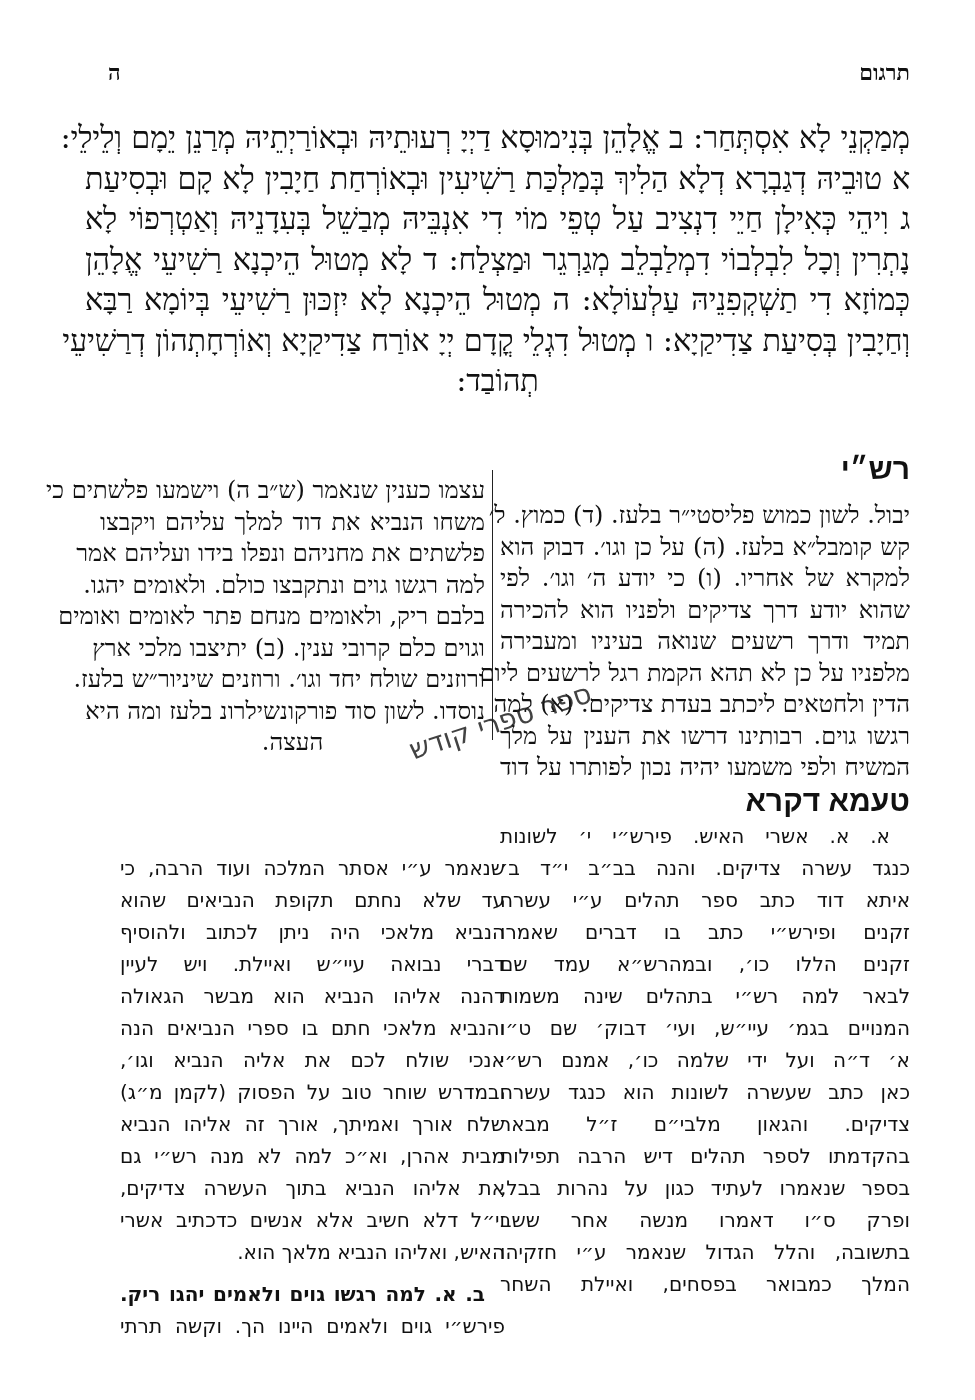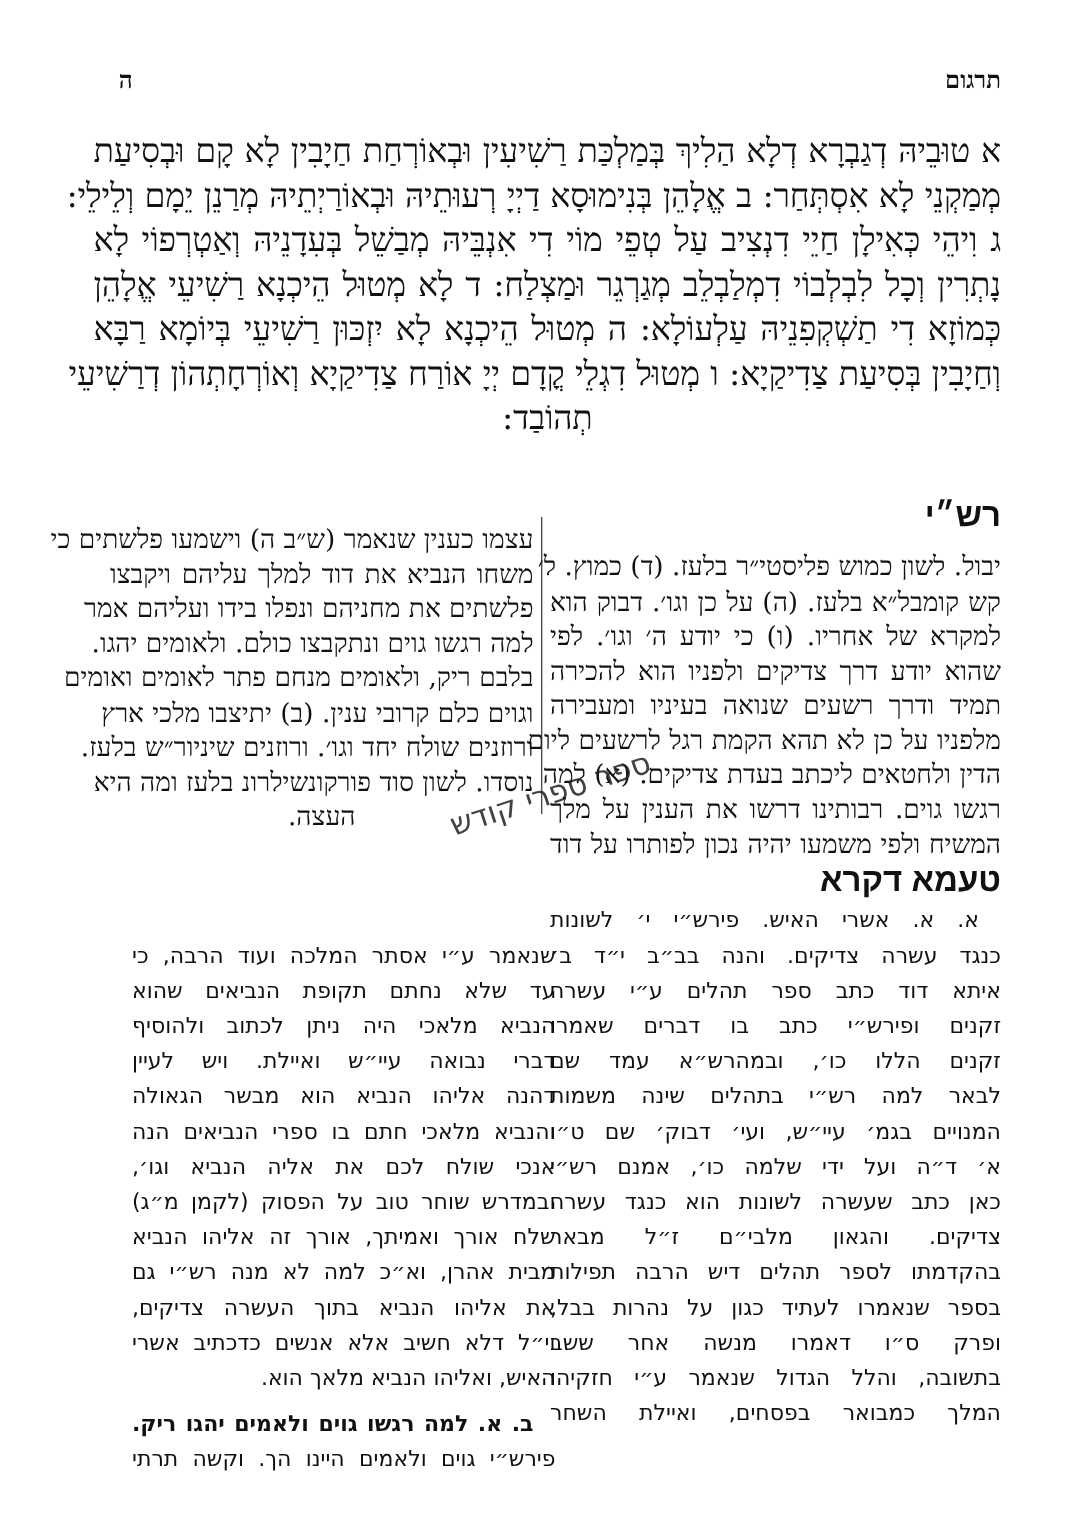--- a/index.html
+++ b/index.html
@@ -161,22 +161,22 @@
 <body>
 
 <div class="page">
 
   <div class="running-header">
     <div class="header-title">תרגום</div>
     <div class="header-page">ה</div>
   </div>
 
   <div class="targum">
+    <span class="line">מְמַקְנֵי לָא אִסְתְּחַר: ב אֱלָהֵן בְּנִימוּסָא דַיְיָ רְעוּתֵיהּ וּבְאוֹרַיְתֵיהּ מְרַנֵן יֵמָם וְלֵילֵי:</span>
     <span class="line">א טוּבֵיהּ דְגַבְרָא דְלָא הַלִיךְ בְּמַלְכַּת רַשִׁיעִין וּבְאוֹרְחַת חַיָבִין לָא קָם וּבְסִיעַת</span>
-    <span class="line">מְמַקְנֵי לָא אִסְתְּחַר: ב אֱלָהֵן בְּנִימוּסָא דַיְיָ רְעוּתֵיהּ וּבְאוֹרַיְתֵיהּ מְרַנֵן יֵמָם וְלֵילֵי:</span>
     <span class="line">ג וִיהֵי כְּאִילָן חַיֵי דִנְצִיב עַל טְפֵי מוֹי דִי אִנְבֵּיהּ מְבַשֵׁל בְּעִדָנֵיהּ וְאַטְרְפוֹי לָא</span>
     <span class="line">נָתְרִין וְכָל לִבְלְבוֹי דִמְלַבְלֵב מְגַרְגֵר וּמַצְלַח: ד לָא מְטוּל הֵיכְנָא רַשִׁיעֵי אֱלָהֵן</span>
     <span class="line">כְּמוֹזָא דִי תַשְׁקְפִנֵיהּ עַלְעוֹלָא: ה מְטוּל הֵיכְנָא לָא יִזְכּוּן רַשִׁיעֵי בְּיוֹמָא רַבָּא</span>
     <span class="line">וְחַיָבִין בְּסִיעַת צַדִיקַיָא: ו מְטוּל דִגְלֵי קֳדָם יְיָ אוֹרַח צַדִיקַיָא וְאוֹרְחָתְהוֹן דְרַשִׁיעֵי</span>
     <span class="line center">תְהוֹבַד:</span>
   </div>
 
   <div class="section-heading" style="top:452px;">רש״י</div>
 
   <div class="col rashi-col rashi-right">

